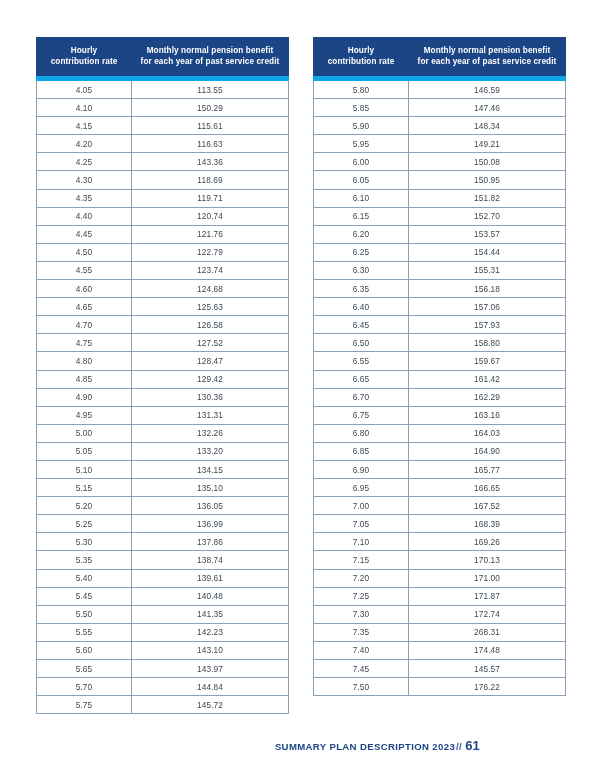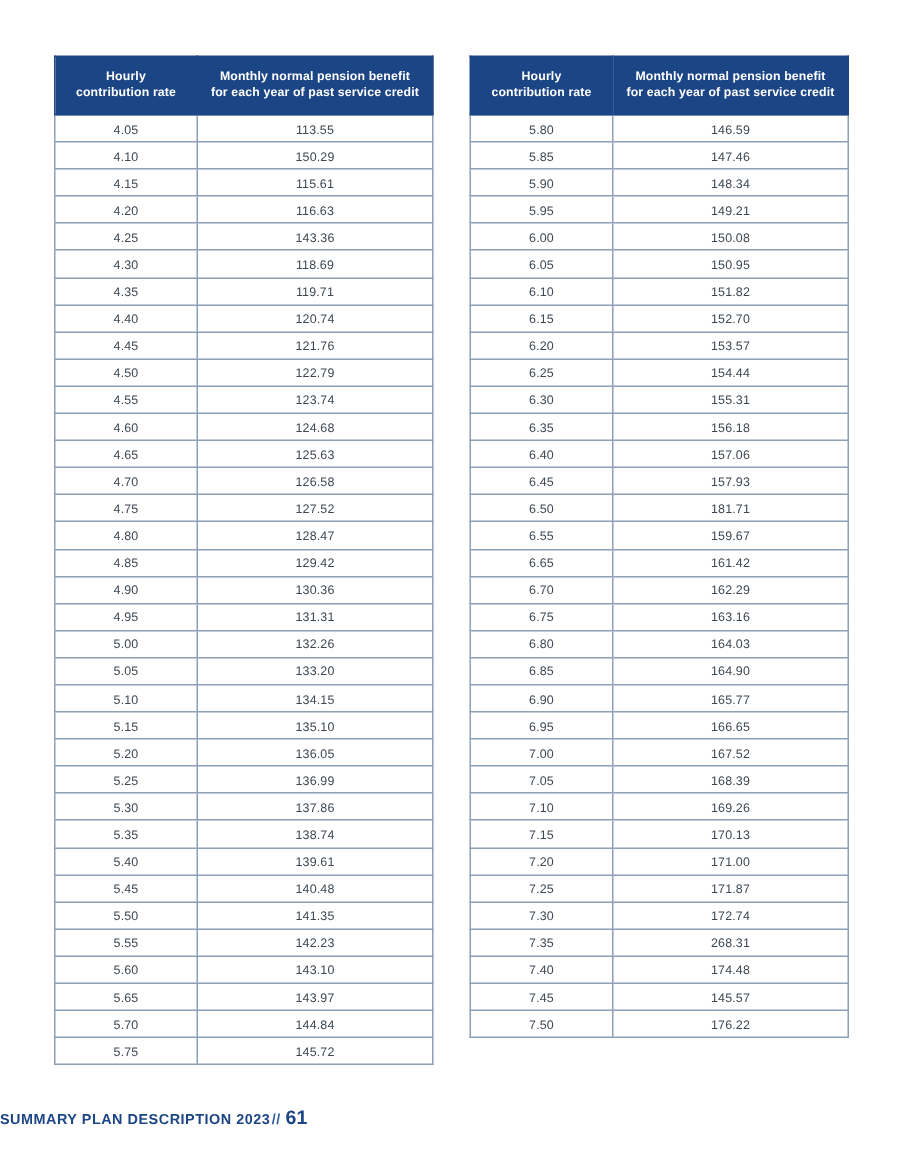--- a/index.html
+++ b/index.html
@@ -71,32 +71,33 @@
     color: #3d4852;
     text-align: center;
     vertical-align: middle;
     border-left: 1px solid #8ca0b8;
     border-right: 1px solid #8ca0b8;
     border-bottom: 1px solid #8ca0b8;
     background: #ffffff;
     letter-spacing: 0.1px;
   }
   tbody tr:first-child td {
-    border-top: 1px solid #0ea5e9;
+    border-top: 5px solid #0ea5e9;
   }
 
   col.c-rate { width: 95px; }
   col.c-benefit { width: 157px; }
 
   
   .footer {
     position: absolute;
     left: 0;
     top: 736px;
     width: 512px;
+    text-align: right;
     padding-right: 32px;
     box-sizing: border-box;
     white-space: nowrap;
   }
   .footer .f-text {
     font-size: 9.6px;
     font-weight: bold;
     color: #1c4585;
     letter-spacing: 0.35px;
   }
@@ -355,21 +356,21 @@
             <tr>
               <td>6.40</td>
               <td>157.06</td>
             </tr>
             <tr>
               <td>6.45</td>
               <td>157.93</td>
             </tr>
             <tr>
               <td>6.50</td>
-              <td>181.71</td>
+              <td>158.80</td>
             </tr>
             <tr>
               <td>6.55</td>
               <td>159.67</td>
             </tr>
             <tr>
               <td>6.65</td>
               <td>161.42</td>
             </tr>
             <tr>

